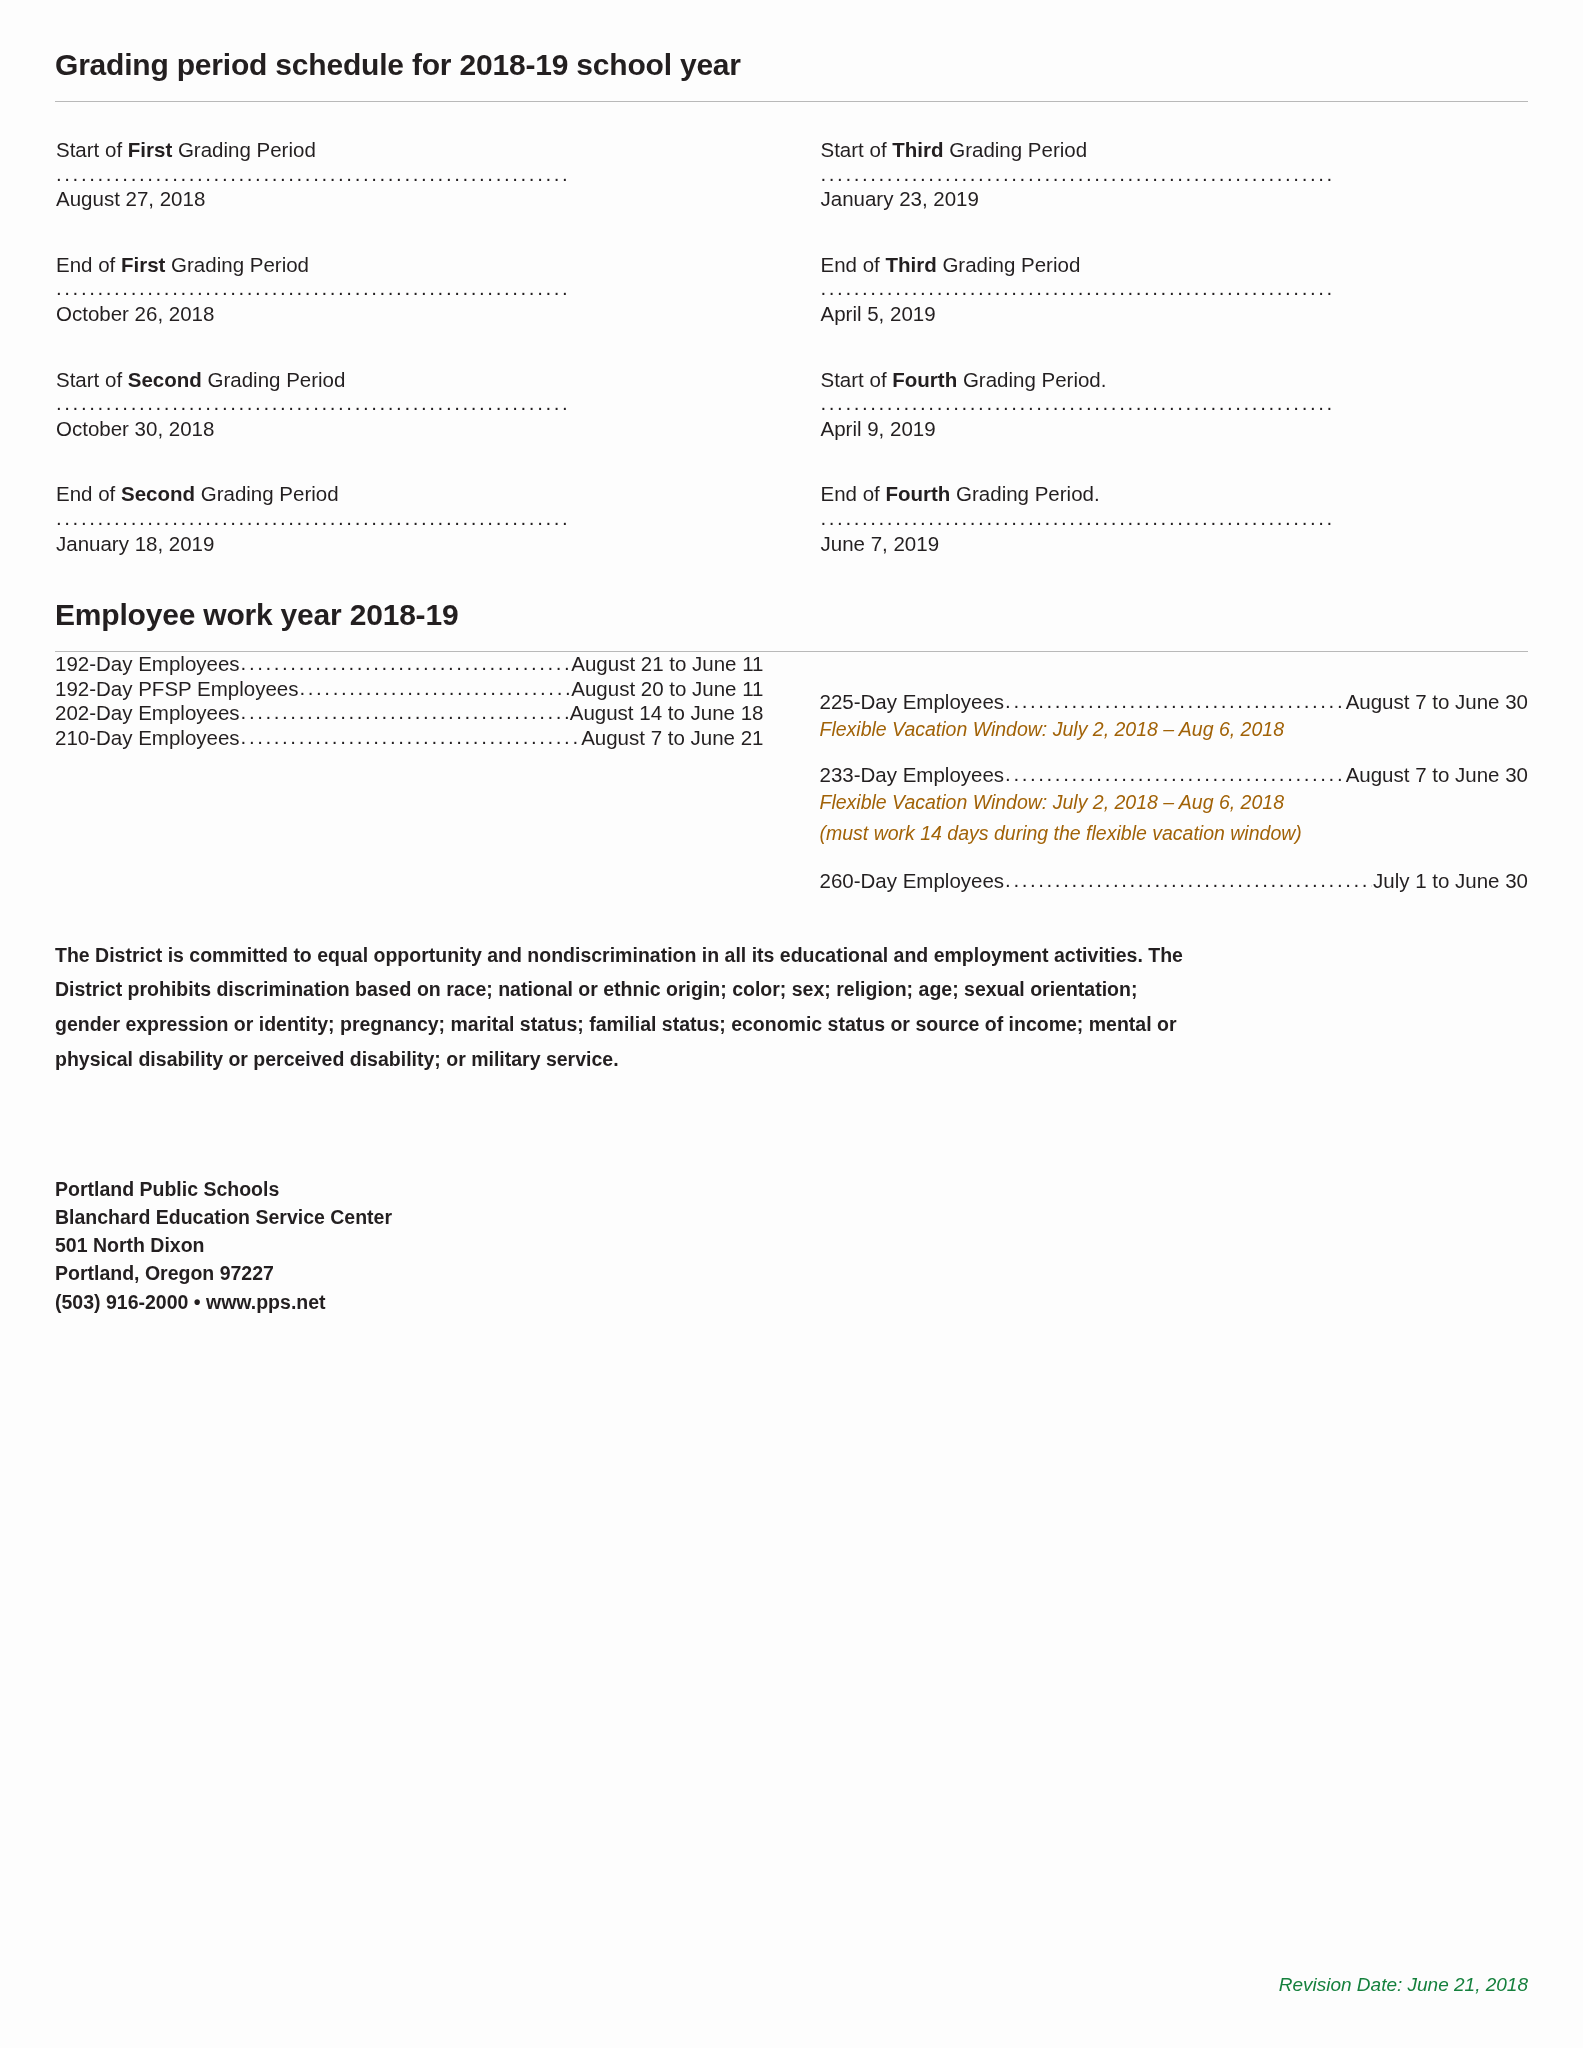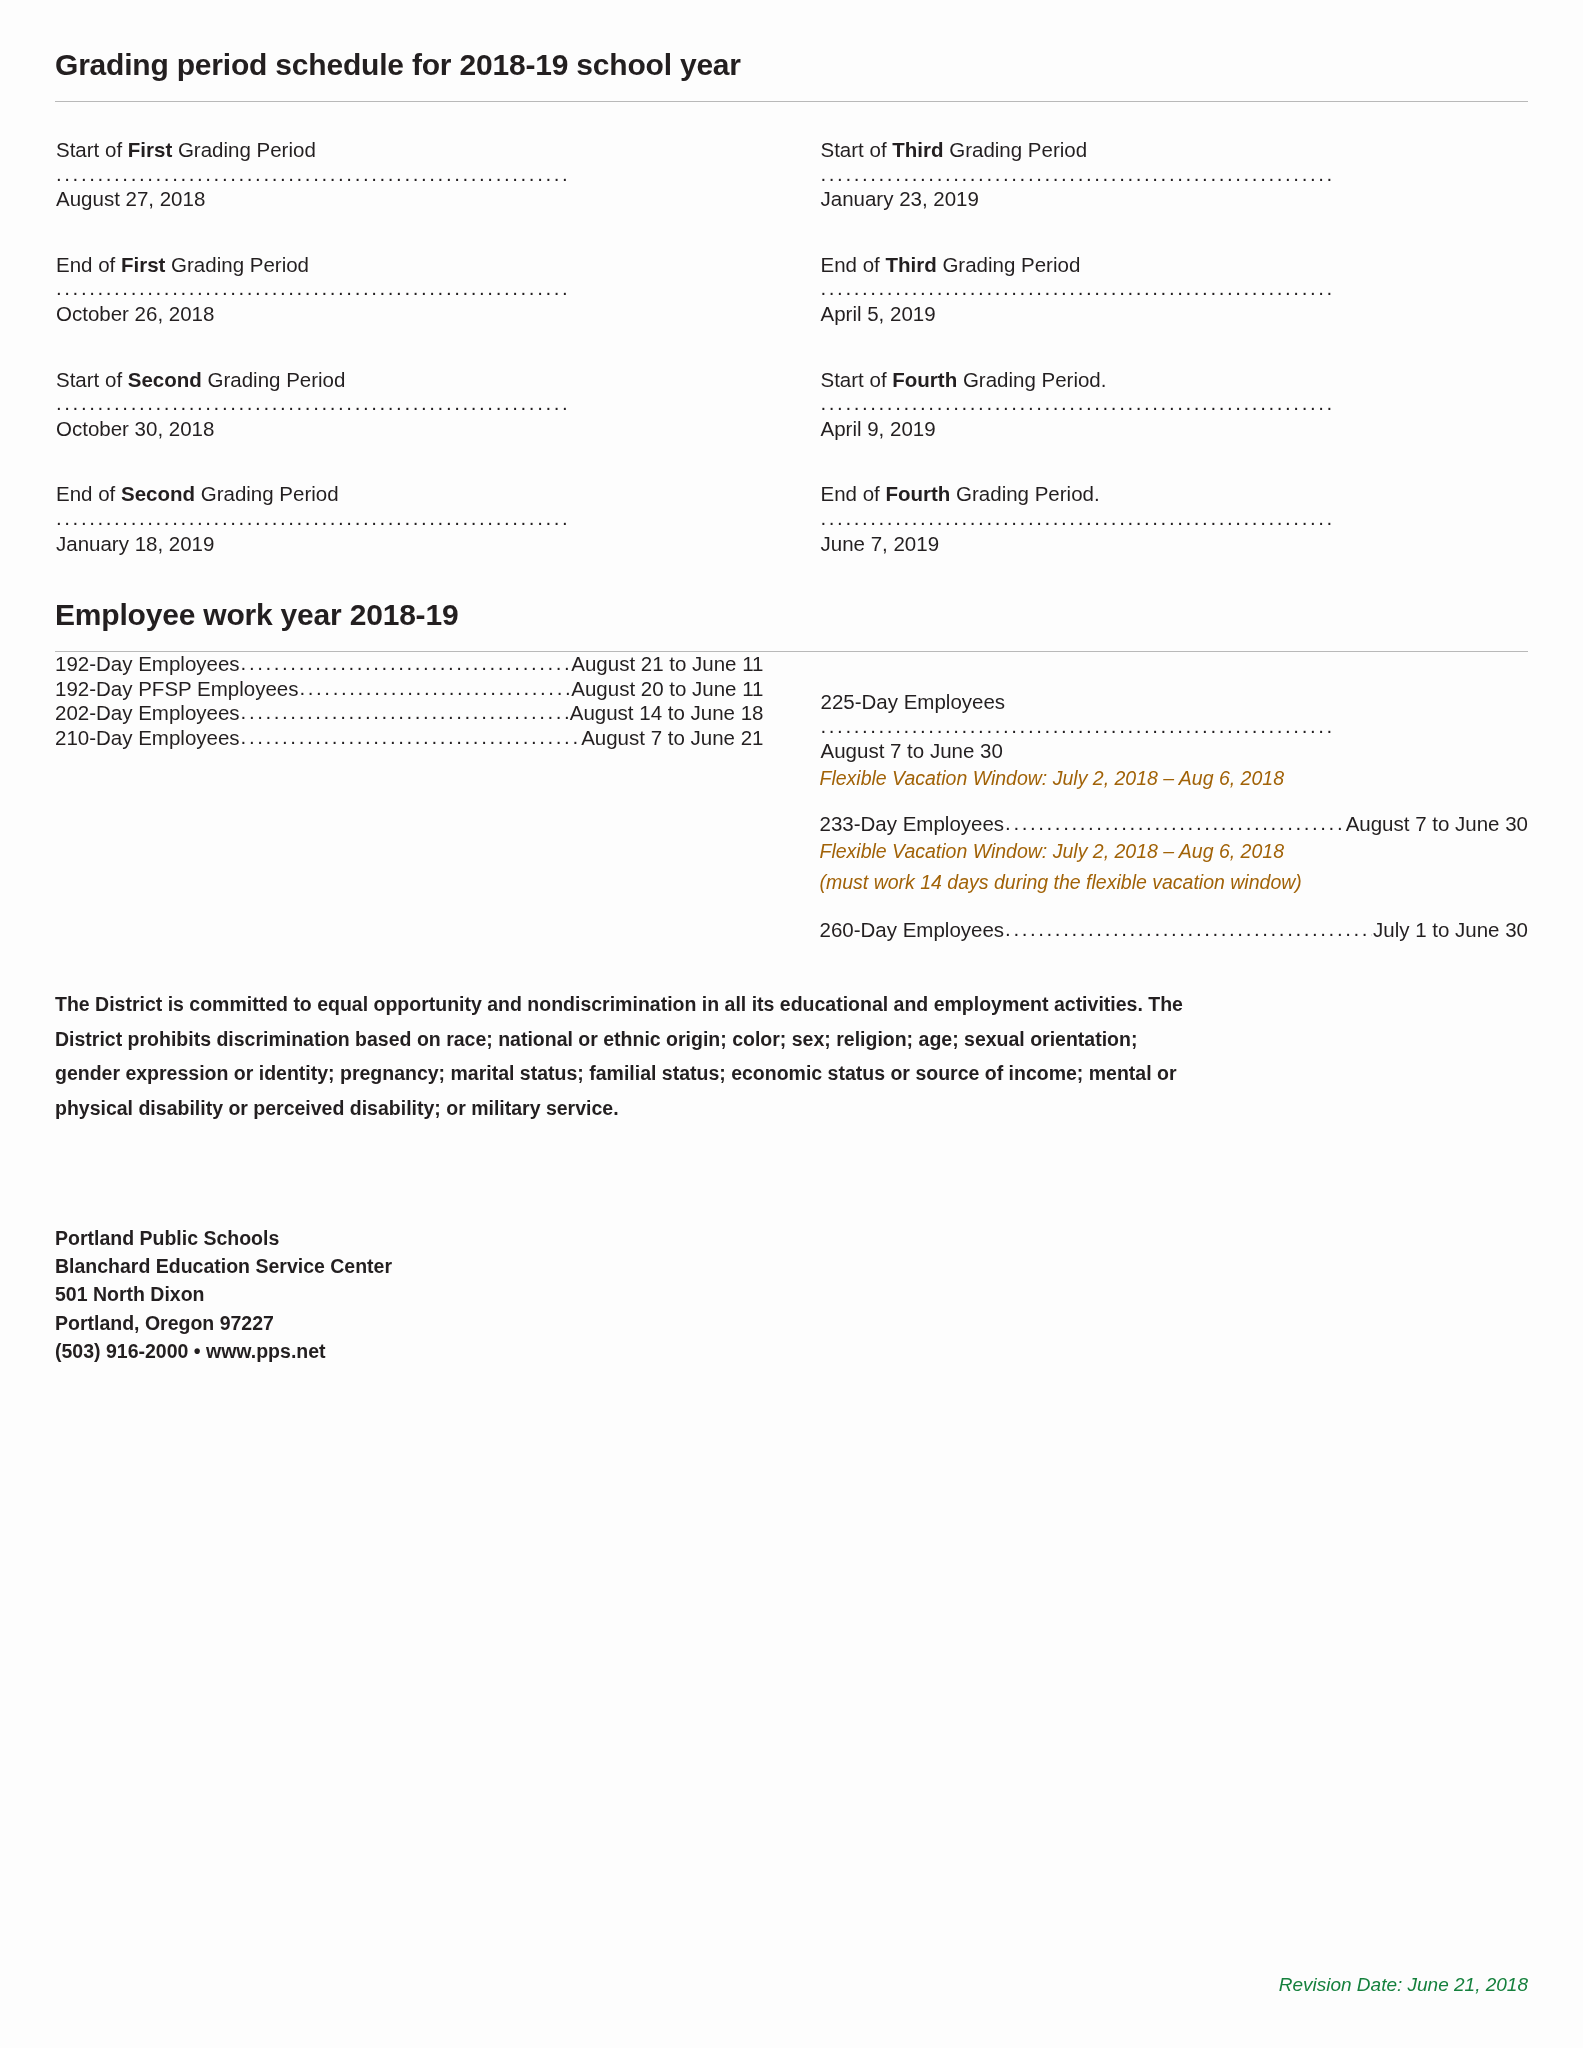--- a/index.html
+++ b/index.html
@@ -87,21 +87,21 @@
   .grad-row { margin-top: 41px; flex-direction: column; }
   .grad-row.first { margin-top: 36px; }
 
   
   .ewy-left .entry { margin-top: 0; }
   .ewy-row-1 { margin-top: 38px; }
   .ewy-row-2 { margin-top: 45px; }
   .ewy-row-3 { margin-top: 46px; }
   .ewy-row-4 { margin-top: 50px; }
 
-  .ewy-right-first { margin-top: 38px; flex-direction: column; }
+  .ewy-right-first { margin-top: 38px; }
   .note {
     font-style: italic;
     font-size: 19.5px;
     color: #a16207;
     line-height: 1.45;
     white-space: nowrap;
   }
   .note-gap { margin-top: 3px; }
   .ewy-right-block2 { margin-top: 20px; }
   .ewy-right-last { margin-top: 22px; }

